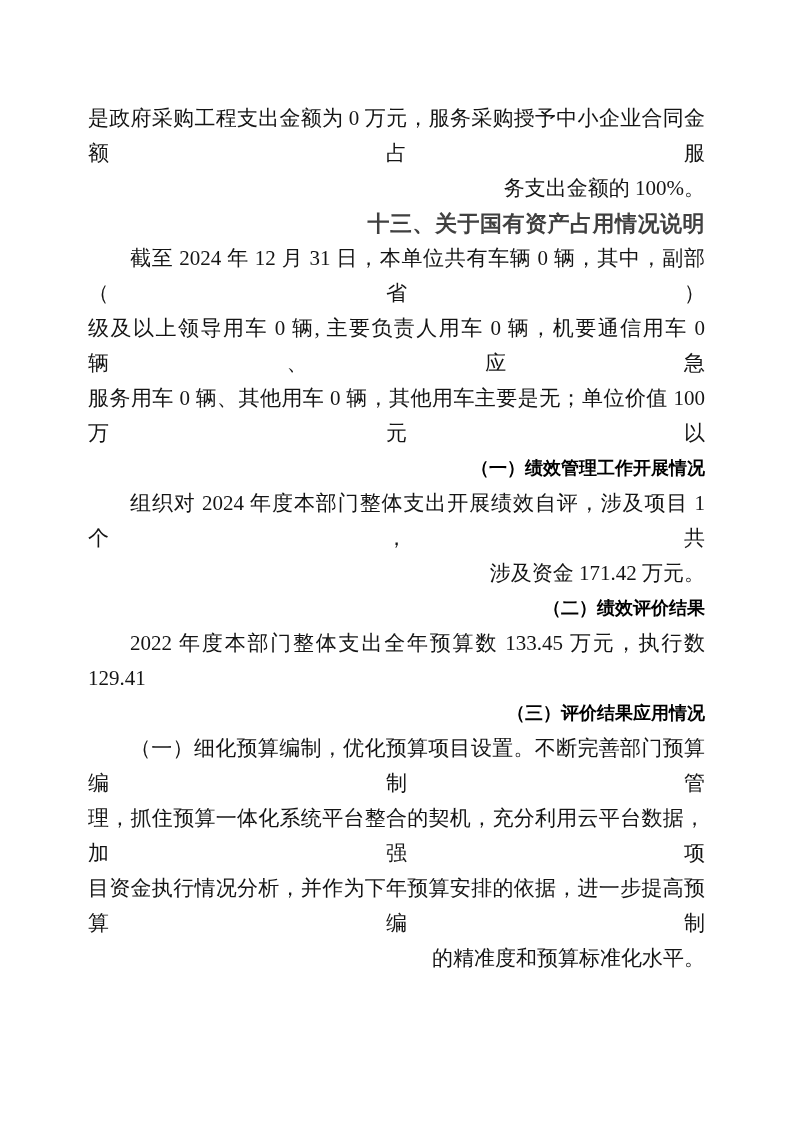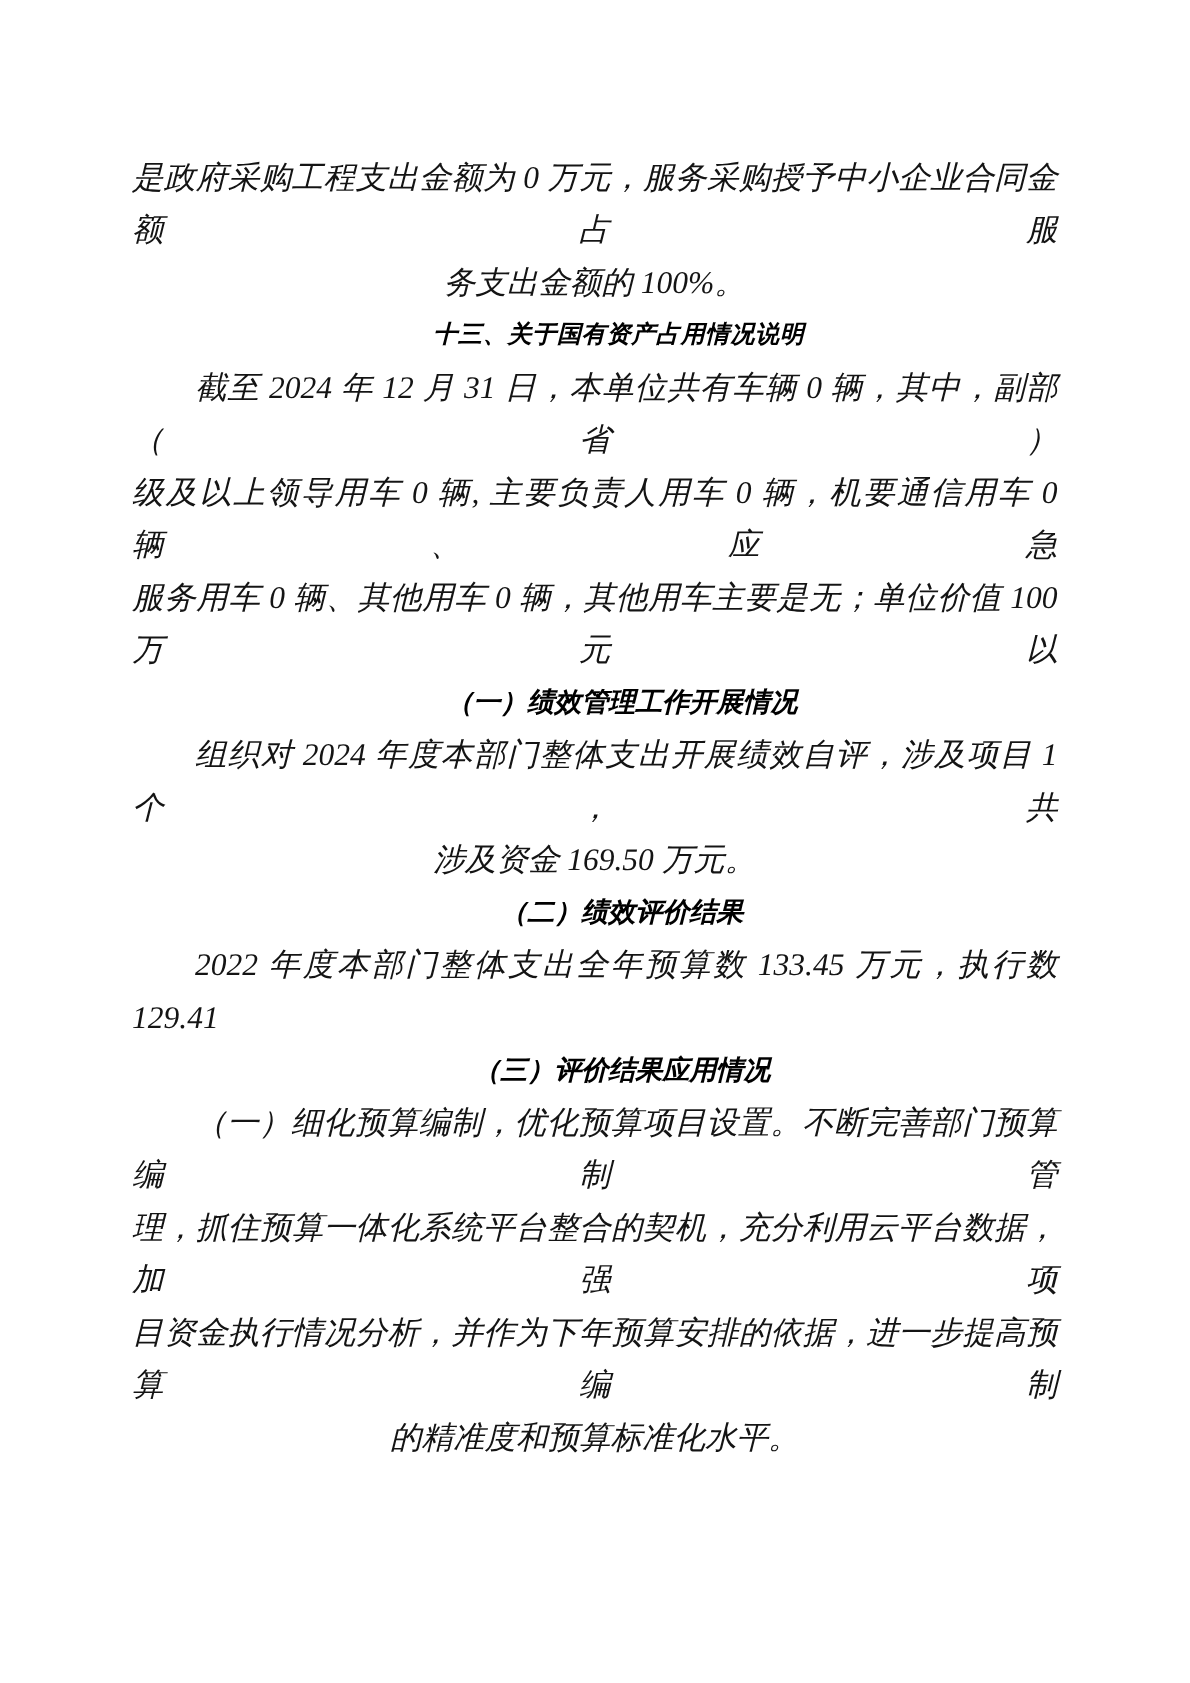--- a/index.html
+++ b/index.html
@@ -7,49 +7,48 @@
     padding: 0;
     background: #ffffff;
   }
   .page {
     position: relative;
     width: 793px;
     height: 1122px;
     background: #ffffff;
     overflow: hidden;
     color: #111111;
-    font-style: italic;
   }
   .doc-body {
     position: absolute;
     top: 101px;
     left: 88px;
     width: 617px;
   }
   .ln {
     line-height: 35px;
     font-size: 21px;
     font-family: "Liberation Serif", "DejaVu Serif", serif;
     color: #141414;
     white-space: normal;
-    text-align: center;
+    text-align: right;
   }
   .ln.just {
     text-align: justify;
     text-align-last: justify;
     text-justify: inter-character;
   }
   .ln.indent {
     text-indent: 2em;
   }
   .ln.h1 {
     font-family: "Liberation Sans", "DejaVu Sans", sans-serif;
     font-weight: bold;
-    font-size: 16px;
-    color: #000000;
+    font-size: 22px;
+    color: #404040;
     letter-spacing: 0.5px;
   }
   .ln.h2 {
     font-family: "Liberation Sans", "DejaVu Sans", sans-serif;
     font-weight: bold;
     font-size: 18px;
     color: #000000;
   }
 </style>
 </head>
@@ -59,21 +58,21 @@
   <div class="doc-body">
 
     <div class="ln body just">是政府采购工程支出金额为 0 万元，服务采购授予中小企业合同金额占服</div>
     <div class="ln body">务支出金额的 100%。</div>
     <div class="ln h1 indent">十三、关于国有资产占用情况说明</div>
     <div class="ln body indent just">截至 2024 年 12 月 31 日，本单位共有车辆 0 辆，其中，副部（省）</div>
     <div class="ln body just">级及以上领导用车 0 辆, 主要负责人用车 0 辆，机要通信用车 0 辆、应急</div>
     <div class="ln body just">服务用车 0 辆、其他用车 0 辆，其他用车主要是无；单位价值 100 万元以</div>
     <div class="ln h2 indent">（一）绩效管理工作开展情况</div>
     <div class="ln body indent just">组织对 2024 年度本部门整体支出开展绩效自评，涉及项目 1 个，共</div>
-    <div class="ln body">涉及资金 169.50 万元。</div>
+    <div class="ln body">涉及资金 171.42 万元。</div>
     <div class="ln h2 indent">（二）绩效评价结果</div>
     <div class="ln body indent just">2022 年度本部门整体支出全年预算数 133.45 万元，执行数 129.41</div>
     <div class="ln h2 indent">（三）评价结果应用情况</div>
     <div class="ln body indent just">（一）细化预算编制，优化预算项目设置。不断完善部门预算编制管</div>
     <div class="ln body just">理，抓住预算一体化系统平台整合的契机，充分利用云平台数据，加强项</div>
     <div class="ln body just">目资金执行情况分析，并作为下年预算安排的依据，进一步提高预算编制</div>
     <div class="ln body">的精准度和预算标准化水平。</div>
 
   </div>
 </div>

